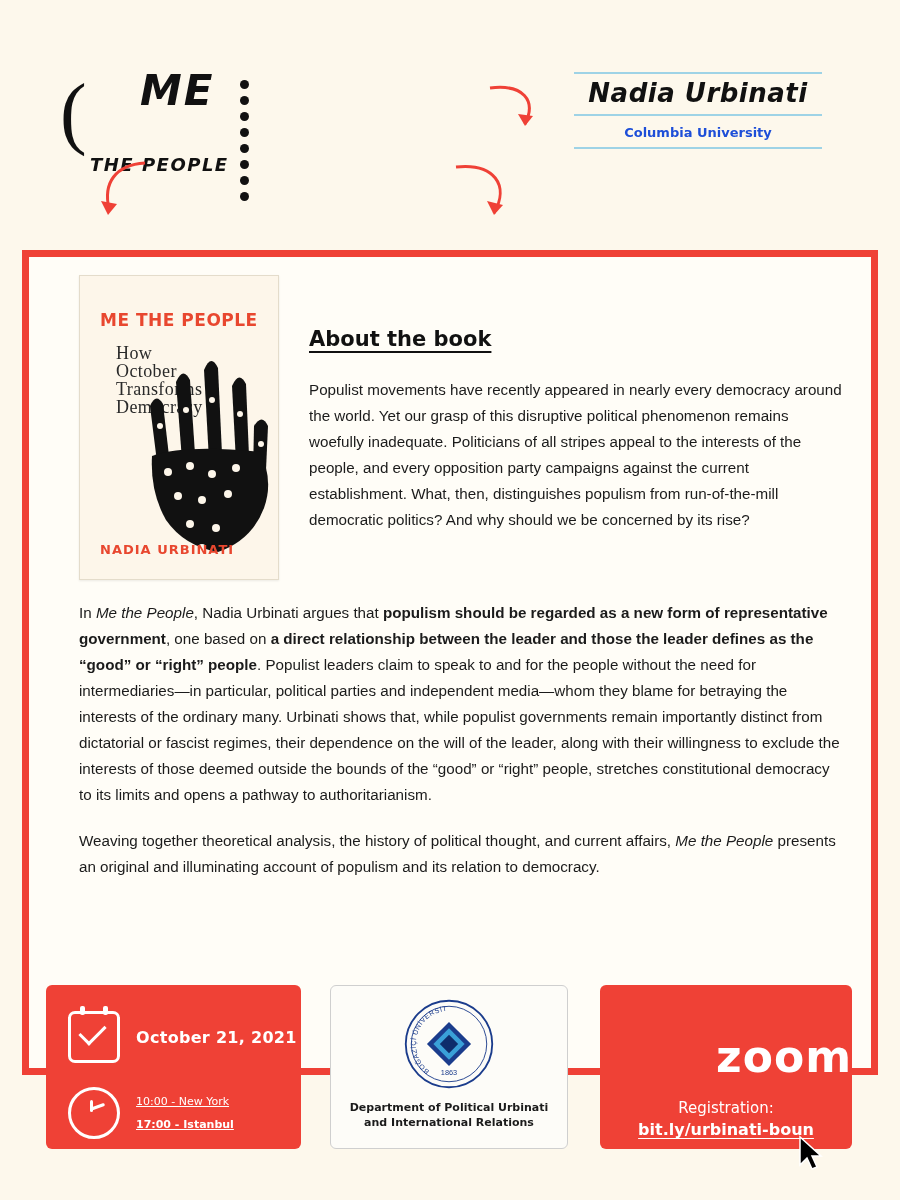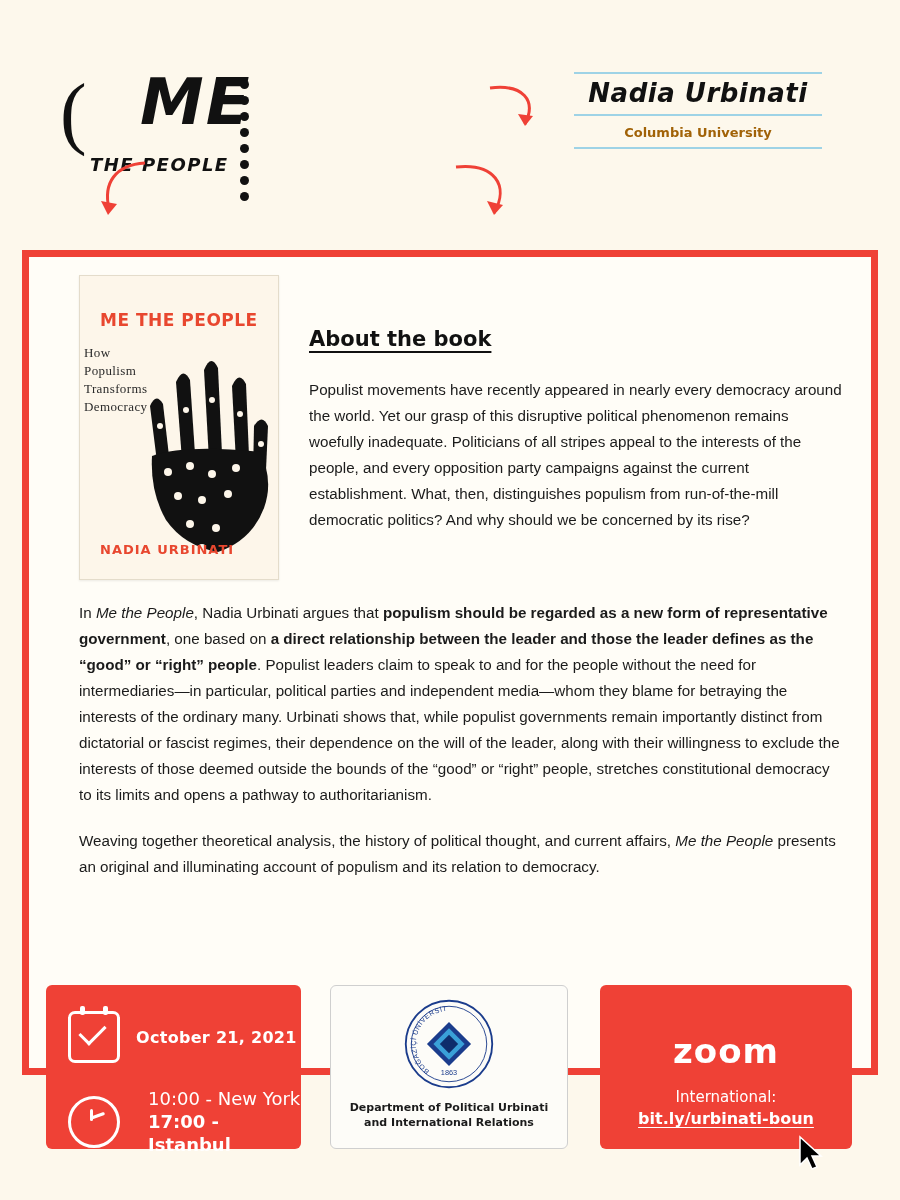--- a/index.html
+++ b/index.html
@@ -38,21 +38,21 @@
     height: 130px;
   }
 
   .me-word {
     position: absolute;
     left: 85px;
     top: 8px;
     font-family: "DejaVu Sans", sans-serif;
     font-style: italic;
     font-weight: bold;
-    font-size: 64px;
+    font-size: 42px;
     letter-spacing: 2px;
     line-height: 1;
     color: #111;
   }
 
   .the-people {
     position: absolute;
     left: 35px;
     top: 92px;
     font-family: "DejaVu Sans", sans-serif;
@@ -149,21 +149,21 @@
     padding-top: 4px;
     color: #111;
   }
   .speaker-affil {
     font-family: "DejaVu Sans", sans-serif;
     font-weight: bold;
     font-size: 13px;
     padding-top: 9px;
     padding-bottom: 7px;
     border-bottom: 2px solid #9ed3e6;
-    color: #a16207;
+    color: #1d4ed8;
   }
 
   
   .card {
     position: absolute;
     left: 22px;
     top: 250px;
     width: 856px;
     height: 825px;
     border: 7px solid #ef4136;
@@ -197,23 +197,23 @@
     left: 20px;
     font-family: "DejaVu Sans", sans-serif;
     font-weight: bold;
     font-size: 17px;
     letter-spacing: 0.5px;
     color: #e8472f;
   }
   .bc-sub {
     position: absolute;
     top: 68px;
-    left: 4px;
+    left: 36px;
     font-family: "Liberation Serif", serif;
-    font-size: 13px;
+    font-size: 18px;
     line-height: 18px;
     color: #2a2a2a;
     letter-spacing: 0.4px;
   }
   .bc-author {
     position: absolute;
     bottom: 22px;
     left: 20px;
     font-family: "DejaVu Sans", sans-serif;
     font-weight: bold;
@@ -346,24 +346,25 @@
   }
 
   .date-text {
     padding-left: 16px;
     font-family: "DejaVu Sans", sans-serif;
     font-weight: bold;
     font-size: 16px;
     letter-spacing: 0.3px;
   }
   .time-text {
-    padding-left: 28px;
-    font-family: "DejaVu Sans", sans-serif;
-    font-size: 18px;
+    padding-left: 16px;
+    font-family: "DejaVu Sans", sans-serif;
+    font-size: 11px;
     line-height: 23px;
+    text-decoration: underline;
   }
   .time-text .second { font-weight: bold; }
 
   .uni-box {
     position: absolute;
     left: 330px;
     top: 23px;
     width: 238px;
     height: 164px;
     background: #fdfcf8;
@@ -394,23 +395,24 @@
     width: 252px;
     height: 164px;
     background: #ef4136;
     border-radius: 6px;
     color: #fff;
     text-align: center;
   }
   .zoom-word {
     font-family: "DejaVu Sans", sans-serif;
     font-weight: bold;
-    font-size: 34px;
+    font-size: 44px;
     letter-spacing: 1px;
     margin-top: 46px;
+    text-align: right;
   }
   .zoom-reg {
     font-family: "DejaVu Sans", sans-serif;
     font-size: 15px;
     margin-top: 17px;
   }
   .zoom-link {
     font-family: "DejaVu Sans", sans-serif;
     font-weight: bold;
     font-size: 16px;
@@ -476,21 +478,21 @@
 
   <div class="card">
     <div class="card-inner">
 
       <div class="book-row">
 
         <div class="book-cover">
           <div class="bc-title">ME THE PEOPLE</div>
           <div class="bc-sub">
             <div>How</div>
-            <div>Populism</div>
+            <div>October</div>
             <div>Transforms</div>
             <div>Democracy</div>
           </div>
           <svg class="bc-hand" viewBox="0 0 148 215">
             <g fill="#111">
               <path d="M18 58 q6 -14 13 -2 l6 52 q-3 14 -12 6 z"></path>
               <path d="M44 34 q7 -16 14 -2 l5 74 q-4 14 -13 6 z"></path>
               <path d="M72 22 q7 -17 14 -2 l4 86 q-4 14 -13 6 z"></path>
               <path d="M100 38 q7 -16 14 -2 l3 72 q-4 14 -13 6 z"></path>
               <path d="M122 78 q8 -13 14 0 l-2 44 q-5 13 -13 4 z"></path>
@@ -565,21 +567,21 @@
         <text x="50" y="84" font-size="8" fill="#1b3c8c" text-anchor="middle" font-family="Liberation Sans, sans-serif">1863</text>
       </svg>
       <div class="uni-dept">
         <div>Department of Political Urbinati</div>
         <div>and International Relations</div>
       </div>
     </div>
 
     <div class="zoom-box">
       <div class="zoom-word">zoom</div>
-      <div class="zoom-reg">International:</div>
+      <div class="zoom-reg">Registration:</div>
       <a class="zoom-link" href="#">bit.ly/urbinati-boun</a>
     </div>
   </div>
 
   <svg class="cursor" viewBox="0 0 26 38">
     <path d="M2 2 L2 30 L9 23 L14 34 L19 32 L14 21 L23 21 Z" fill="#000" stroke="#fff" stroke-width="1.5"></path>
   </svg>
 
 </div>
 

